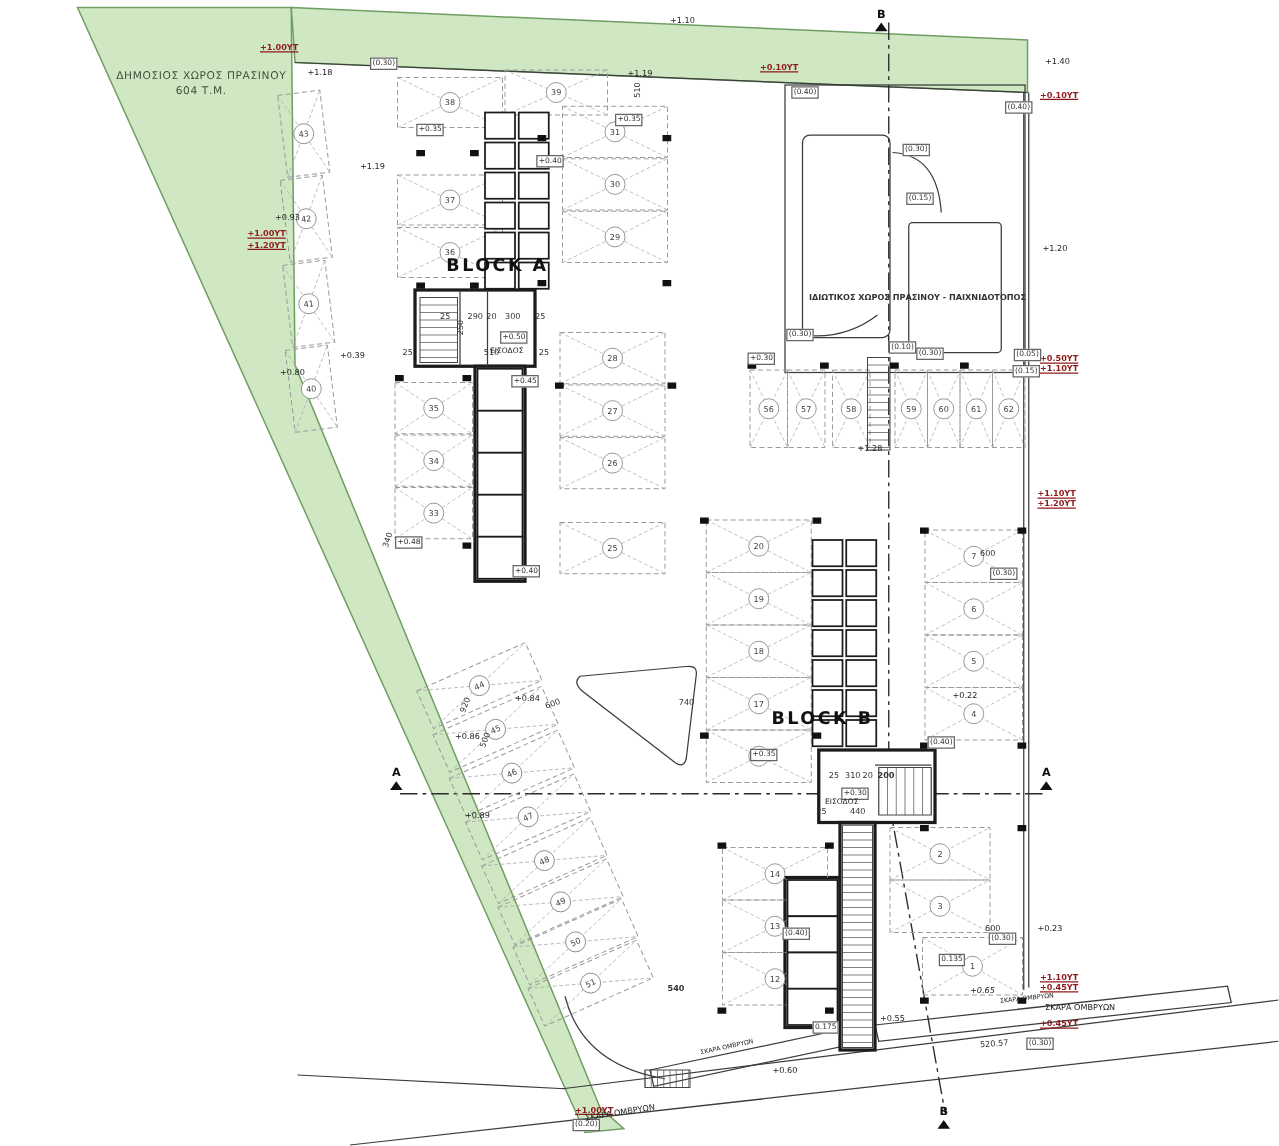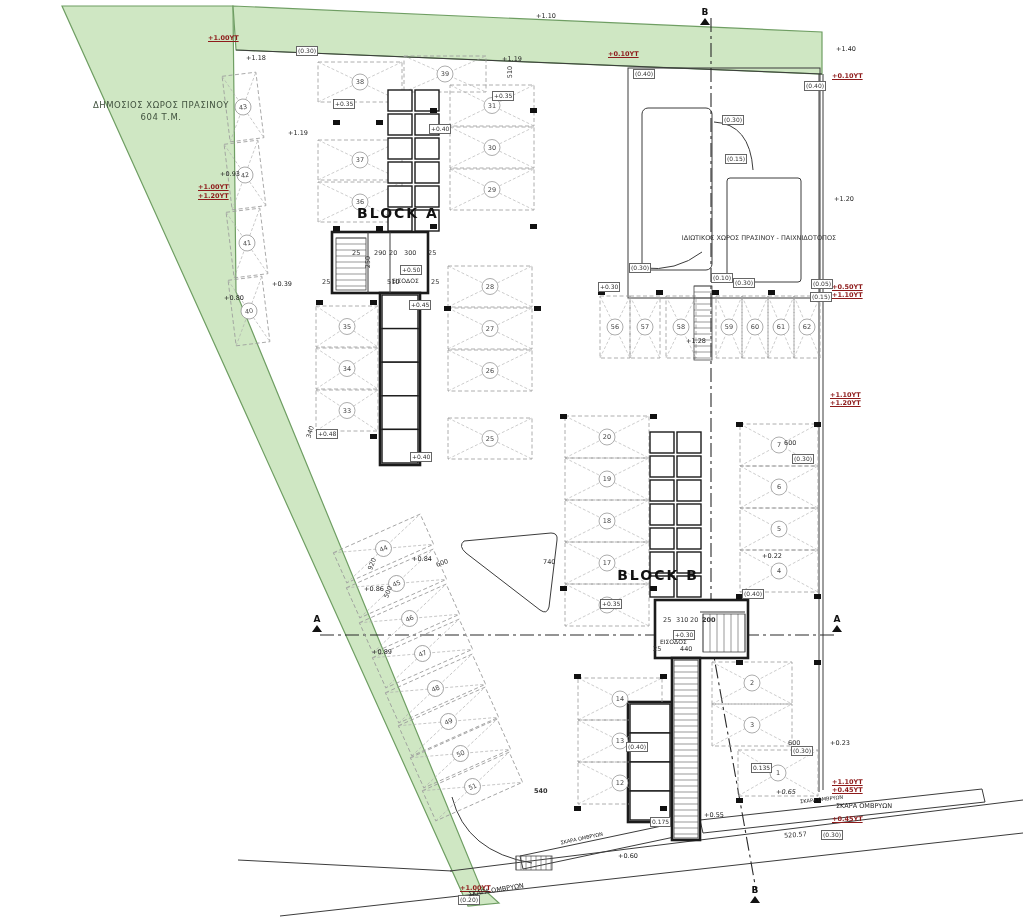--- a/index.html
+++ b/index.html
@@ -9,21 +9,21 @@
   .stage svg{position:absolute;left:0;top:0;}
   #ann{position:absolute;left:0;top:0;width:1023px;height:917px;pointer-events:none;}
   #ann div{position:absolute;}
   .lvl{font-size:6.5px;color:#222;white-space:nowrap;}
   .red{font-size:6.5px;color:#8e1b1b;font-weight:bold;text-decoration:underline;white-space:nowrap;}
   .box{font-size:6px;color:#333;border:0.5px solid #666;background:#fff;padding:0 1px;white-space:nowrap;line-height:1.3;}
   .dim{font-size:6.5px;color:#333;white-space:nowrap;}
   .sec{font-size:9px;font-weight:bold;color:#111;text-align:center;width:14px;line-height:1;}
   .sec::after{content:"";display:block;margin:1px auto 0;width:0;height:0;
       border-left:5px solid transparent;border-right:5px solid transparent;border-bottom:7px solid #111;}
-  .glabel{position:absolute;font-size:8.5px;color:#41523f;text-align:center;letter-spacing:0.5px;margin-top:44px;}
+  .glabel{position:absolute;font-size:8.5px;color:#41523f;text-align:center;letter-spacing:0.5px;}
   .pg{position:absolute;font-size:6.5px;color:#333;text-align:center;}
   .blk{position:absolute;font-size:14px;font-weight:bold;letter-spacing:2px;color:#111;text-align:center;}
   .tiny{position:absolute;font-size:6px;color:#222;white-space:nowrap;}
   .note{position:absolute;font-size:6.5px;color:#222;white-space:nowrap;}
   .n5{font-size:5px;}
   
   .green{fill:#cfe7c3;stroke:#6f9e63;stroke-width:1.2;}
   .thin{stroke:#3c3c3c;stroke-width:1;fill:none;}
   .thin2{stroke:#444;stroke-width:.8;fill:none;}
   .dashdot{stroke:#2b2b2b;stroke-width:1.1;stroke-dasharray:14 4 3 4;fill:none;}
@@ -561,21 +561,21 @@
       <div class="lvl" style="left: 246px; top: 54px;">+1.18</div>
       <div class="lvl" style="left: 288px; top: 129px;">+1.19</div>
       <div class="lvl" style="left: 502px; top: 55px;">+1.19</div>
       <div class="lvl" style="left: 536px; top: 12px;">+1.10</div>
       <div class="lvl" style="left: 220px; top: 170px;">+0.93</div>
       <div class="lvl" style="left: 224px; top: 294px;">+0.80</div>
       <div class="lvl" style="left: 272px; top: 280px;">+0.39</div>
       <div class="lvl" style="left: 412px; top: 555px;">+0.84</div>
       <div class="lvl" style="left: 340px; top: 585px; margin-left: 24px;">+0.86</div>
       <div class="lvl" style="left: 372px; top: 648px;">+0.89</div>
-      <div class="lvl" style="left: 686px; top: 337px; text-align: center;">+1.28</div>
+      <div class="lvl" style="left: 686px; top: 355px; text-align: center;">+1.28</div>
       <div class="lvl" style="left: 834px; top: 195px;">+1.20</div>
       <div class="lvl" style="left: 836px; top: 45px;">+1.40</div>
       <div class="lvl" style="left: 762px; top: 552px;">+0.22</div>
       <div class="lvl" style="left: 830px; top: 739px;">+0.23</div>
       <div class="lvl" style="left: 776px; top: 788px; font-style: italic;">+0.65</div>
       <div class="lvl" style="left: 704px; top: 811px;">+0.55</div>
       <div class="lvl" style="left: 618px; top: 852px; text-align: right;">+0.60</div>
       <div class="red" style="left: 208px; top: 34px;">+1.00ΥΤ</div>
       <div class="red" style="left: 198px; top: 183px;">+1.00ΥΤ</div>
       <div class="red" style="left: 198px; top: 192px;">+1.20ΥΤ</div>
@@ -643,21 +643,21 @@
       <div class="dim" style="left: 504px; top: 68px; transform: rotate(-90deg);">510</div>
       <div class="dim" style="left: 784px; top: 831px; transform: rotate(-4deg);">520.57</div>
       <div class="sec" style="left: 698px; top: 8px;">Β</div>
       <div class="sec" style="left: 310px; top: 615px;">Α</div>
       <div class="sec" style="left: 830px; top: 615px;">Α</div>
       <div class="sec" style="left: 748px; top: 886px;">Β</div>
     </div>
 
   <div class="glabel" style="left:58px;top:56px;width:206px;">ΔΗΜΟΣΙΟΣ ΧΩΡΟΣ ΠΡΑΣΙΝΟΥ</div>
   <div class="glabel" style="left:58px;top:68px;width:206px;">604 Τ.Μ.</div>
-  <div class="pg" style="left:655px;top:234px;width:208px;">ΙΔΙΩΤΙΚΟΣ ΧΩΡΟΣ ΠΡΑΣΙΝΟΥ - ΠΑΙΧΝΙΔΟΤΟΠΟΣ</div>
+  <div class="pg" style="left:630px;top:234px;width:208px;font-weight:bold;">ΙΔΙΩΤΙΚΟΣ ΧΩΡΟΣ ΠΡΑΣΙΝΟΥ - ΠΑΙΧΝΙΔΟΤΟΠΟΣ</div>
   <div class="blk" style="left:352px;top:205px;width:92px;">BLOCK A</div>
   <div class="blk" style="left:612px;top:567px;width:92px;">BLOCK B</div>
   <div class="tiny" style="left:392px;top:277px;">ΕΙΣΟΔΟΣ</div>
   <div class="tiny" style="left:660px;top:638px;">ΕΙΣΟΔΟΣ</div>
   <div class="note" style="left:836px;top:802px;">ΣΚΑΡΑ ΟΜΒΡΥΩΝ</div>
   <div class="note" style="left:468px;top:886px;transform:rotate(-9deg);">ΣΚΑΡΑ ΟΜΒΡΥΩΝ</div>
   <div class="note n5" style="left:560px;top:835px;transform:rotate(-12deg);">ΣΚΑΡΑ ΟΜΒΡΥΩΝ</div>
   <div class="note n5" style="left:800px;top:796px;transform:rotate(-6deg);">ΣΚΑΡΑ ΟΜΒΡΥΩΝ</div>
 
 </div>

